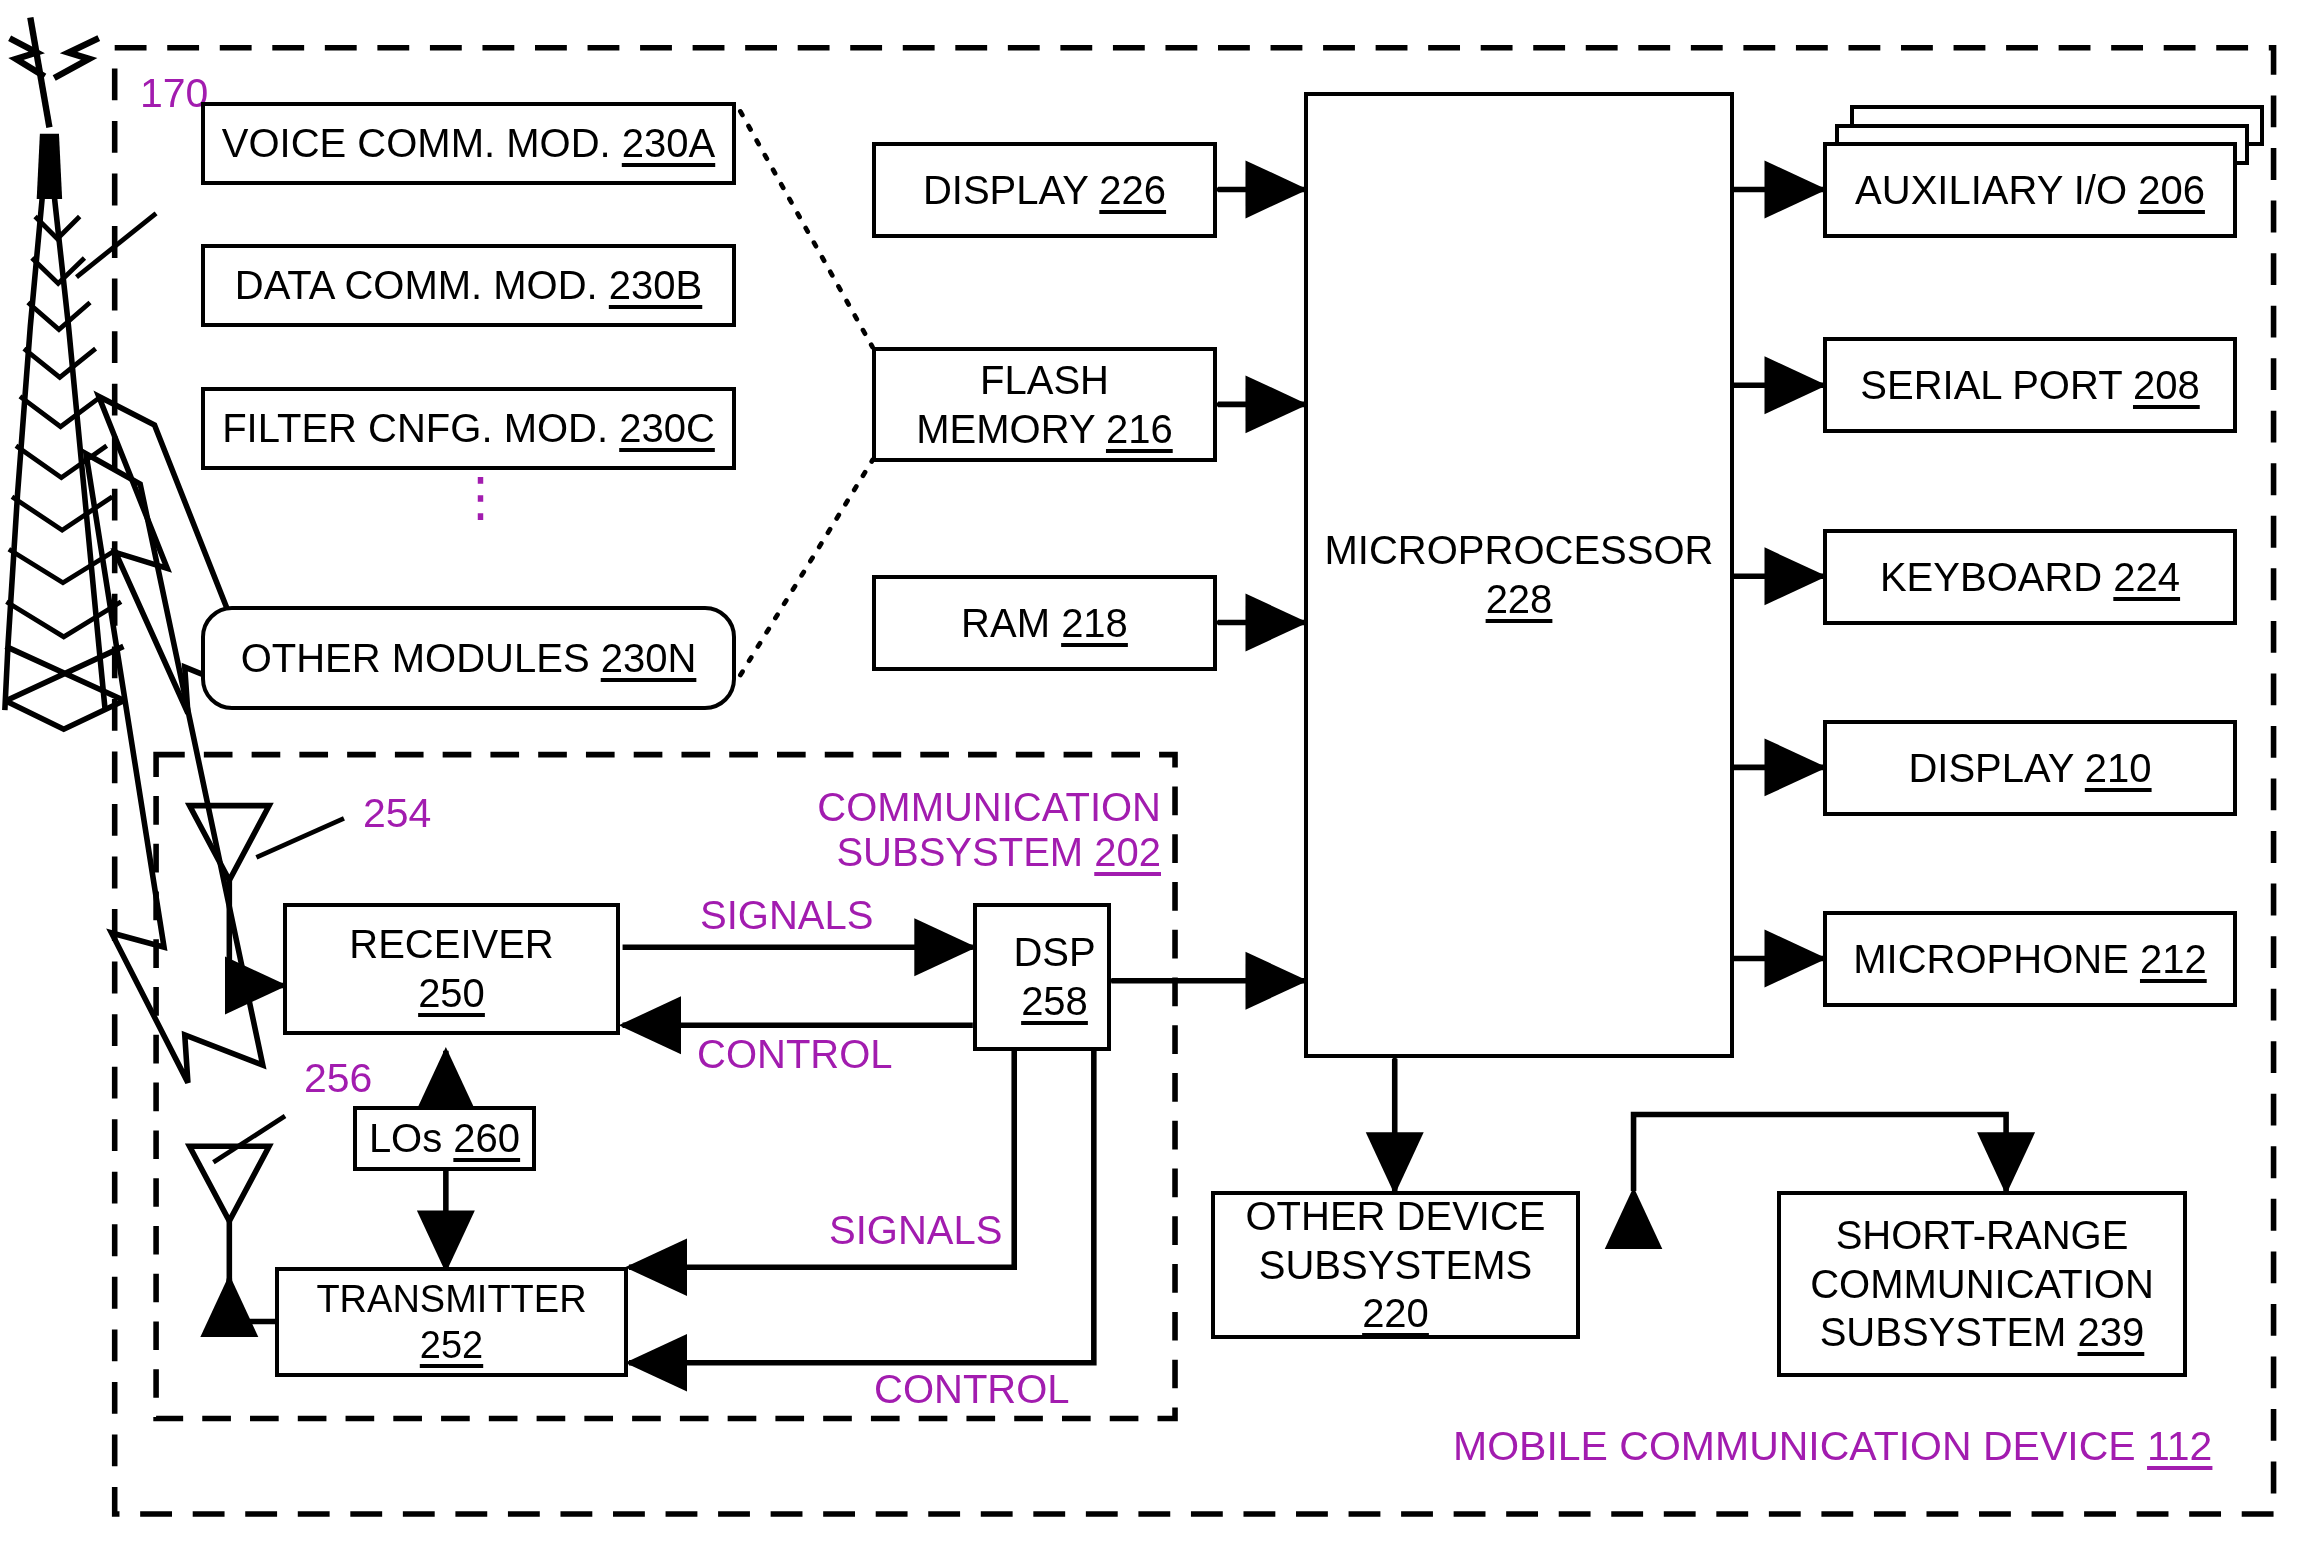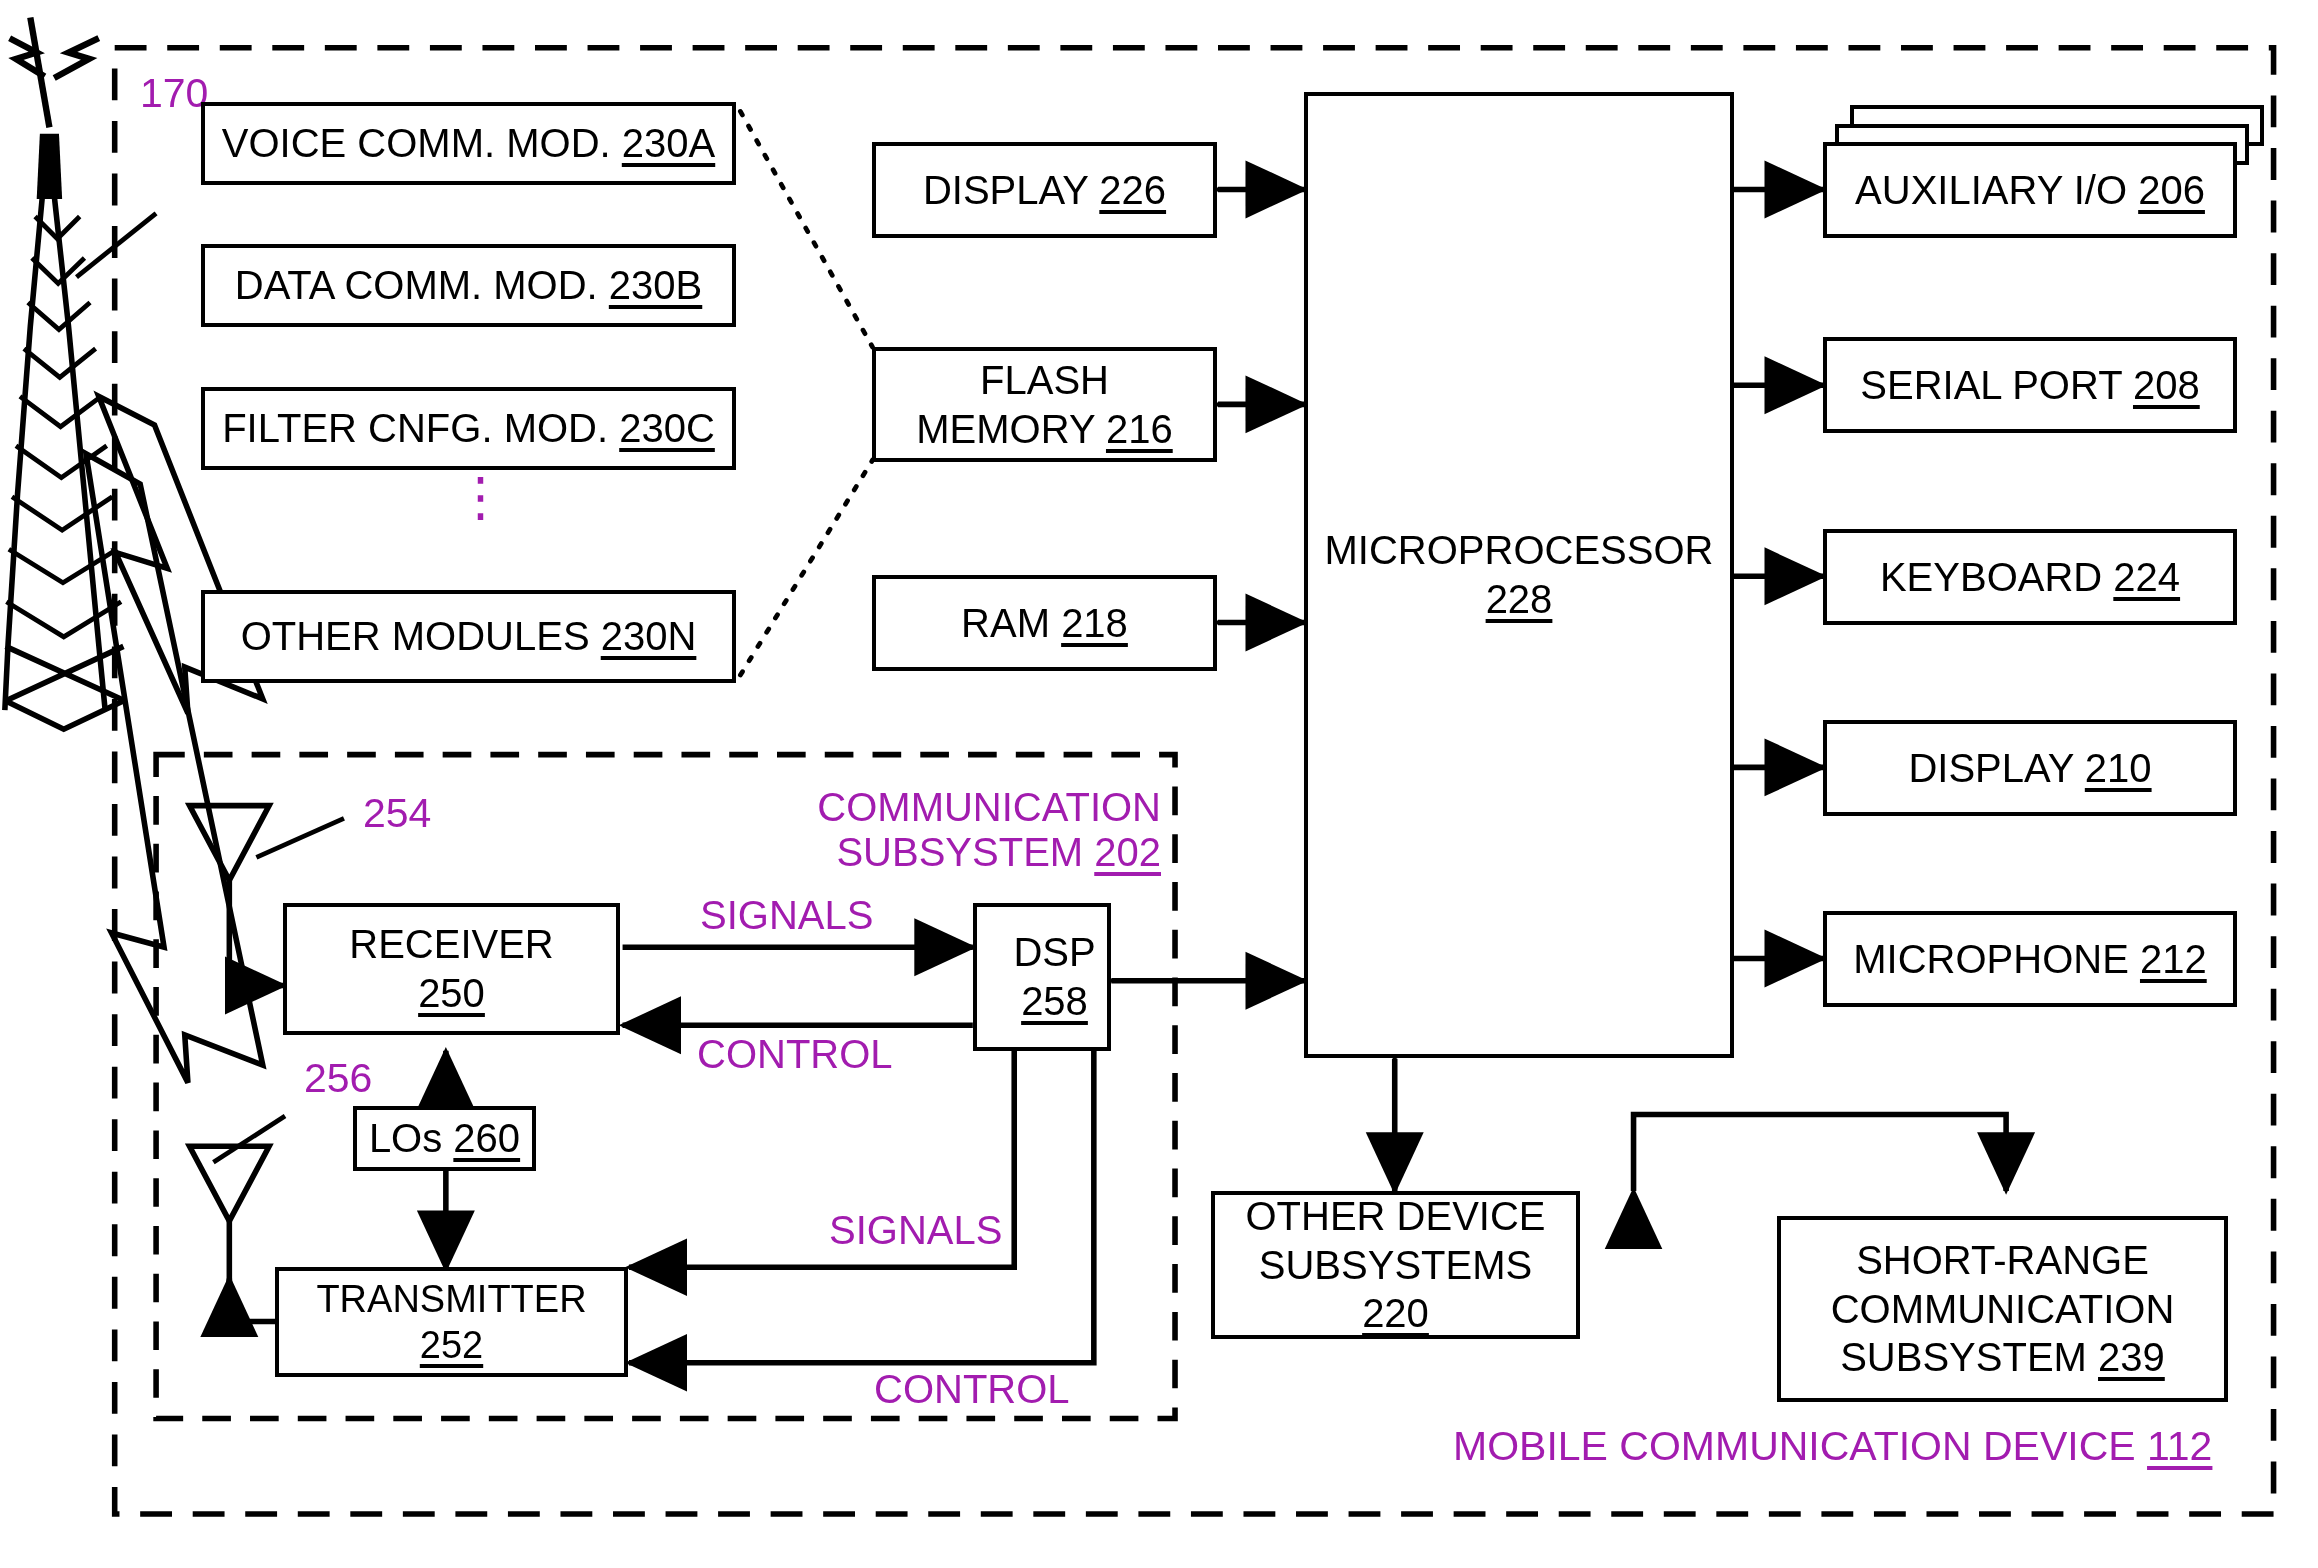--- a/index.html
+++ b/index.html
@@ -144,21 +144,21 @@
 
   <div class="box" style="left:201px;top:387px;width:535px;height:83px;">
     <span class="txt f50">
       <span>FILTER CNFG. MOD.</span>
       <span class="u">230C</span>
     </span>
   </div>
 
   <div class="lbl" style="left:454px;top:481px;font-size:53px;line-height:0.62;letter-spacing:0;">⋮</div>
 
-  <div class="box" style="left:201px;top:590px;width:535px;height:93px;">
+  <div class="box" style="left:201px;top:606px;width:535px;height:104px;border-radius:31px;">
     <span class="txt f50">
       <span>OTHER MODULES</span>
       <span class="u">230N</span>
     </span>
   </div>
 
   <div class="box" style="left:872px;top:142px;width:345px;height:96px;">
     <span class="txt f50">
       <span>DISPLAY</span>
       <span class="u">226</span>
@@ -225,21 +225,21 @@
   </div>
 
   <div class="box" style="left:1211px;top:1191px;width:369px;height:148px;">
     <span class="txt f50">
       <span>OTHER DEVICE</span><br>
       <span>SUBSYSTEMS</span>
       <span class="u">220</span>
     </span>
   </div>
 
-  <div class="box" style="left:1777px;top:1216px;width:451px;height:186px;">
+  <div class="box" style="left:1777px;top:1191px;width:410px;height:186px;">
     <span class="txt f50">
       <span>SHORT-RANGE</span><br>
       <span>COMMUNICATION</span><br>
       <span>SUBSYSTEM</span>
       <span class="u">239</span>
     </span>
   </div>
 
   <div class="lbl f52" style="left:1453px;top:1423px;">
     <span>MOBILE COMMUNICATION DEVICE</span>

